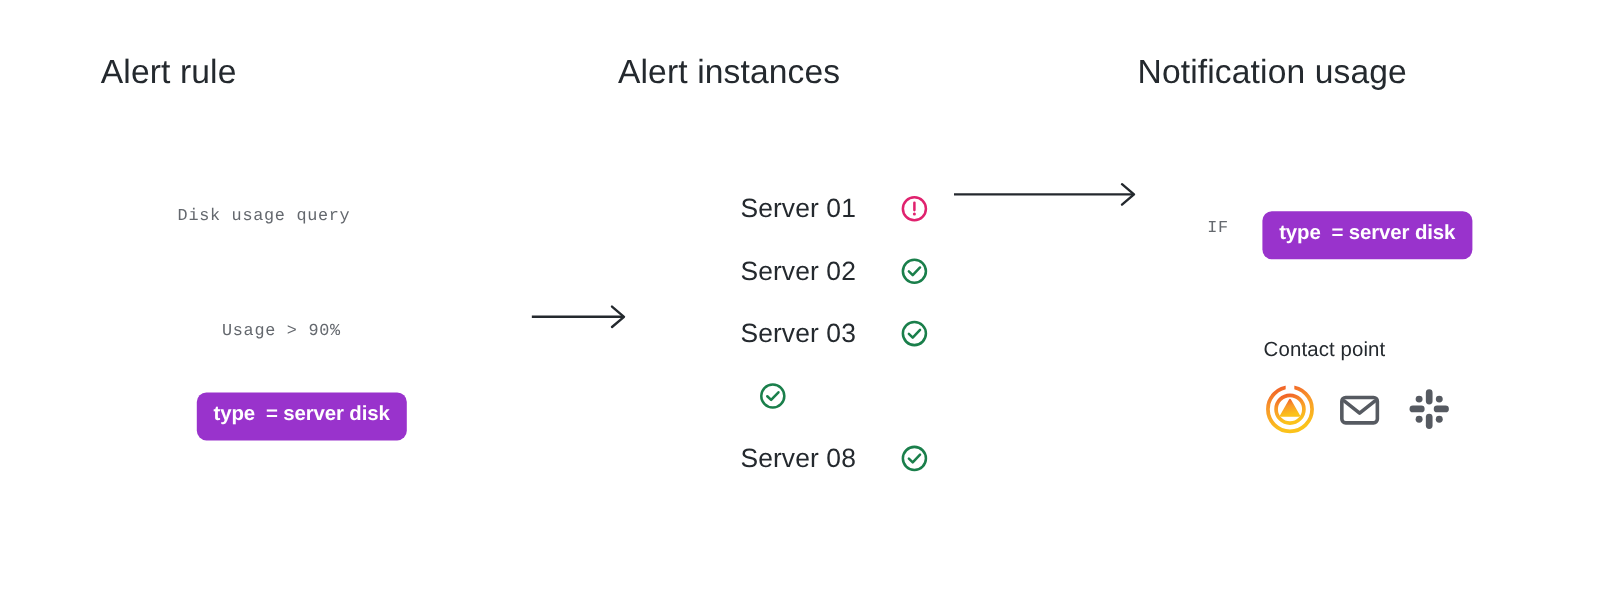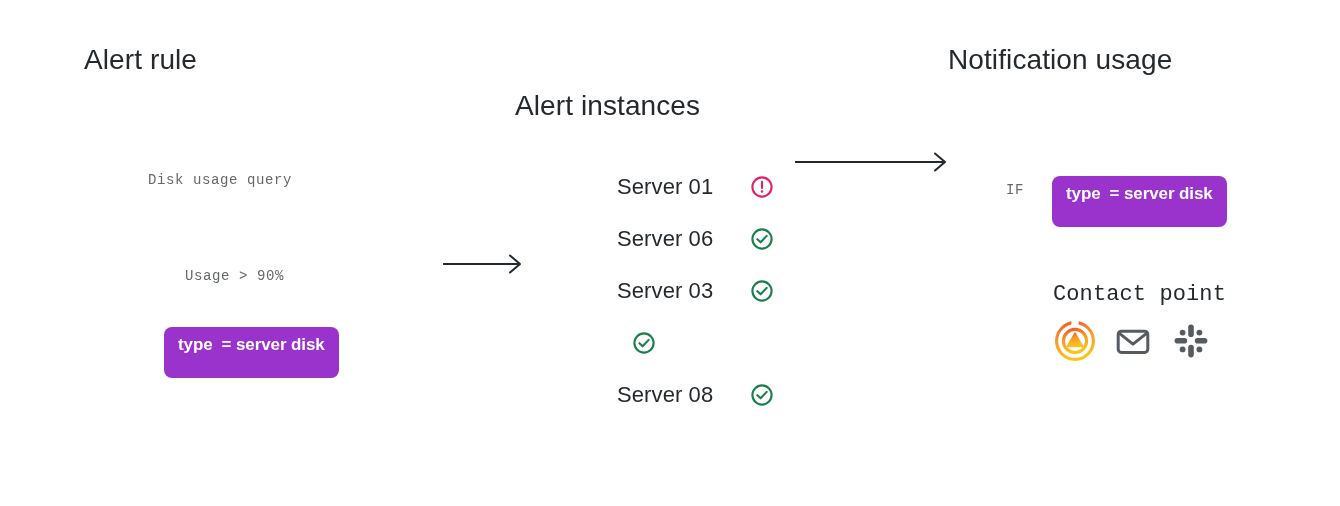--- a/index.html
+++ b/index.html
@@ -26,21 +26,21 @@
   .col-heading {
     position: absolute;
     font-family: "Liberation Sans", sans-serif;
     font-size: 28px;
     font-weight: 400;
     color: #24292e;
     letter-spacing: 0.1px;
     white-space: nowrap;
   }
   #heading-alert-rule      { left: 84px;  top: 44px; }
-  #heading-alert-instances { left: 515px; top: 44px; margin-top: 46px; }
+  #heading-alert-instances { left: 515px; top: 44px; }
   #heading-notification    { left: 948px; top: 44px; }
 
   
   .mono-line {
     position: absolute;
     font-family: "Liberation Mono", "DejaVu Sans Mono", monospace;
     font-size: 14px;
     font-weight: 400;
     color: #64686e;
     letter-spacing: 0.6px;
@@ -49,21 +49,21 @@
   #rule-query { left: 148px; top: 172px; }
   #rule-cond  { left: 185px; top: 268px; }
 
   
   .chip {
     position: absolute;
     display: inline-flex;
     align-items: flex-start;
     background: #9933cc;
     border-radius: 8px;
-    padding: 8px 14px 23px 14px;
+    padding: 8px 14px 12px 14px;
     white-space: nowrap;
   }
   .chip span {
     font-family: "Liberation Sans", sans-serif;
     font-size: 17px;
     font-weight: 700;
     color: #ffffff;
     letter-spacing: -0.1px;
   }
   .chip .chip-key   { margin-right: 9px; }
@@ -78,21 +78,21 @@
   #arrow-instance-to-policy { left: 795px; top: 150px; }
 
   
   #instance-list {
     position: absolute;
     left: 617px;
     top: 148px;
   }
   .instance-row {
     display: flex;
-    align-items: flex-end;
+    align-items: center;
     height: 52px;
   }
   .instance-label {
     font-family: "Liberation Sans", sans-serif;
     font-size: 22px;
     font-weight: 400;
     color: #24292e;
     width: 118px;
     white-space: nowrap;
     letter-spacing: 0.1px;
@@ -104,22 +104,22 @@
     align-items: center;
     justify-content: center;
     margin-left: 14px;
   }
 
   
   #contact-point-title {
     position: absolute;
     left: 1053px;
     top: 282px;
-    font-family: Liberation Mono, monospace;
-    font-size: 22px;
+    font-family: Liberation Sans, sans-serif;
+    font-size: 17px;
     font-weight: 400;
     color: #24292e;
     white-space: nowrap;
     letter-spacing: 0.1px;
   }
   #contact-point-icons {
     position: absolute;
     left: 1052px;
     top: 318px;
     display: flex;
@@ -168,21 +168,21 @@
       <div class="instance-status">
         <svg width="24" height="24" viewBox="0 0 24 24">
           <circle cx="12" cy="12" r="9.6" fill="none" stroke="#e0226e" stroke-width="2.1"></circle>
           <line x1="12" y1="6.9" x2="12" y2="13.1" stroke="#e0226e" stroke-width="2.1" stroke-linecap="round"></line>
           <circle cx="12" cy="16.4" r="1.25" fill="#e0226e"></circle>
         </svg>
       </div>
     </div>
 
     <div class="instance-row">
-      <div class="instance-label">Server 06</div>
+      <div class="instance-label">Server 02</div>
       <div class="instance-status">
         <svg width="24" height="24" viewBox="0 0 24 24">
           <circle cx="12" cy="12" r="9.6" fill="none" stroke="#1a7f4b" stroke-width="2.1"></circle>
           <polyline points="7.4,12.2 10.6,15.3 16.7,8.9" fill="none" stroke="#1a7f4b" stroke-width="2.1" stroke-linecap="round" stroke-linejoin="round"></polyline>
         </svg>
       </div>
     </div>
 
     <div class="instance-row">
       <div class="instance-label">Server 03</div>

